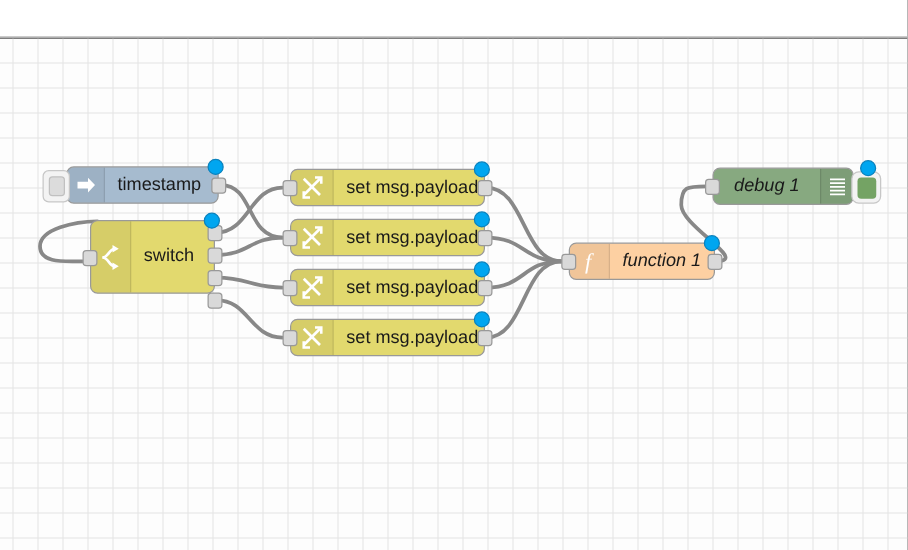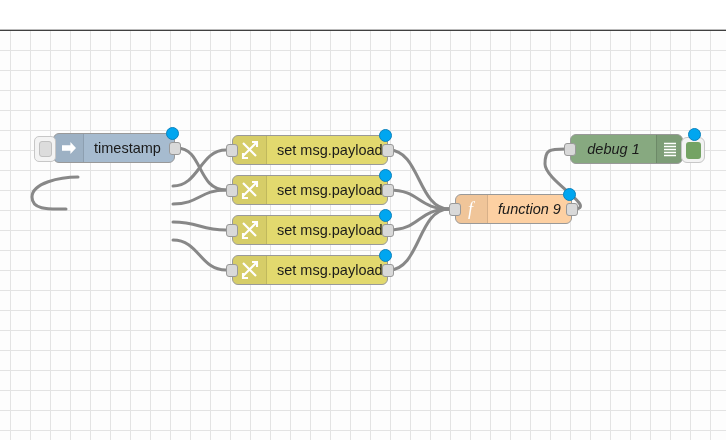--- a/index.html
+++ b/index.html
@@ -216,20 +216,39 @@
           <svg class="icon" width="18" height="18" viewBox="0 0 18 18">
             <path d="M2 6.3 h8.4 V3.1 L16 9 l-5.6 5.9 v-3.2 H2 Z" fill="#ffffff"></path>
           </svg>
         </div>
         <div class="node-label">timestamp</div>
       </div>
       <div class="port out" style="top:8px;"></div>
       <div class="status-dot" style="right:-5px; top:-7px;"></div>
     </div>
 
+    <div class="node" style="left:72px; top:145px; width:100px; height:59px; background:#e2d96e;">
+      <div class="node-inner">
+        <div class="node-icon-box" style="width:32px;">
+          <svg class="icon" width="20" height="22" viewBox="0 0 20 22">
+            <path d="M3 11 C 8 11, 8 4, 13 4" stroke="#ffffff" stroke-width="2.1" fill="none"></path>
+            <path d="M3 11 C 8 11, 8 18, 13 18" stroke="#ffffff" stroke-width="2.1" fill="none"></path>
+            <path d="M11 1 L16 4 L11 7 Z" fill="#ffffff"></path>
+            <path d="M11 15 L16 18 L11 21 Z" fill="#ffffff"></path>
+          </svg>
+        </div>
+        <div class="node-label">switch</div>
+      </div>
+      <div class="port in" style="top:23px;"></div>
+      <div class="port out" style="top:3px;"></div>
+      <div class="port out" style="top:21px;"></div>
+      <div class="port out" style="top:39px;"></div>
+      <div class="port out" style="top:57px;"></div>
+      <div class="status-dot" style="right:-5px; top:-7px;"></div>
+    </div>
 
     <div class="node" style="left:232px; top:104px; width:156px; height:30px; background:#e2d96e;">
       <div class="node-inner">
         <div class="node-icon-box" style="width:34px;">
           <svg class="icon" width="20" height="20" viewBox="0 0 20 20">
             <path d="M3 3 L16 16" stroke="#fff" stroke-width="2.1" fill="none"></path>
             <path d="M16 3 L3 16" stroke="#fff" stroke-width="2.1" fill="none"></path>
             <path d="M12 2 h5 v5" stroke="#fff" stroke-width="2.1" fill="none"></path>
             <path d="M8 18 H3 v-5" stroke="#fff" stroke-width="2.1" fill="none"></path>
           </svg>
@@ -292,21 +311,21 @@
       <div class="status-dot" style="right:-5px; top:-7px;"></div>
     </div>
 
     <div class="node" style="left:455px; top:163px; width:117px; height:30px; background:#fdd0a2;">
       <div class="node-inner">
         <div class="node-icon-box" style="width:32px;">
           <svg class="icon" width="16" height="20" viewBox="0 0 16 20">
             <text x="4" y="16" font-family="'Liberation Serif', serif" font-style="italic" font-size="18" fill="#ffffff">f</text>
           </svg>
         </div>
-        <div class="node-label italic centered">function 9</div>
+        <div class="node-label italic centered">function 1</div>
       </div>
       <div class="port in" style="top:8px;"></div>
       <div class="port out" style="top:8px;"></div>
       <div class="status-dot" style="right:-5px; top:-7px;"></div>
     </div>
 
     <div class="node" style="left:570px; top:103px; width:113px; height:30px; background:#87a980;justify-content:center;">
       <div class="node-inner">
         <div class="node-label italic centered">debug 1</div>
         <div class="debug-right">

